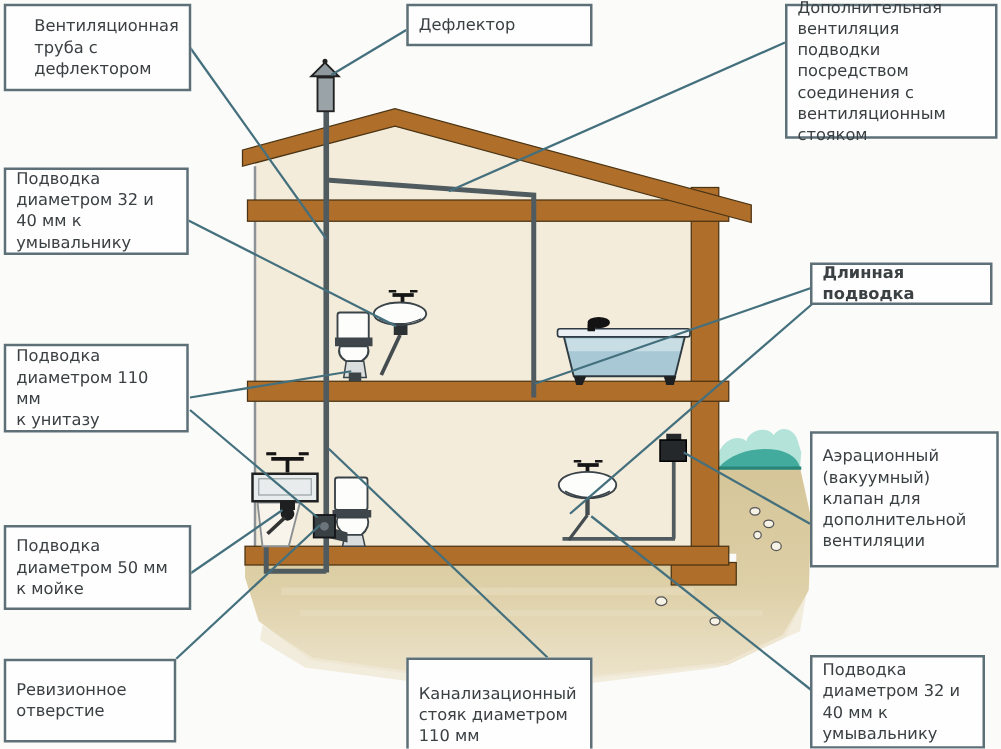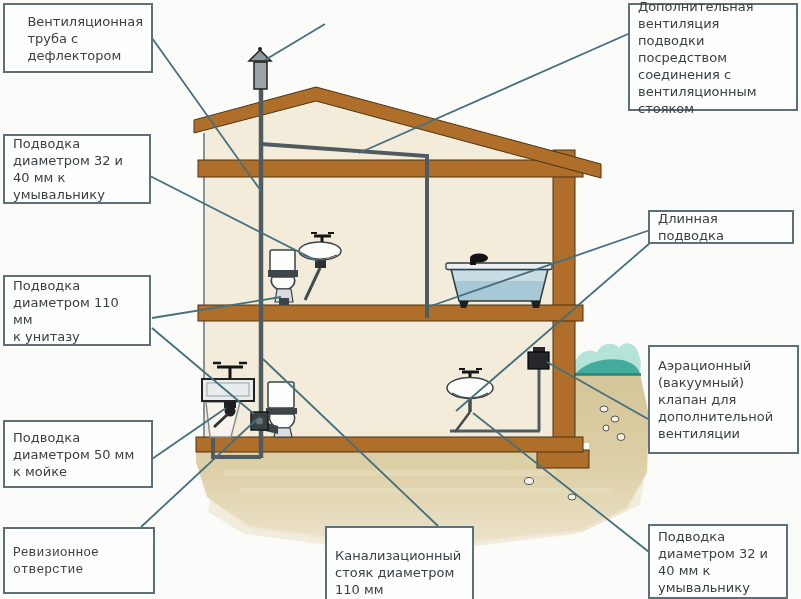--- a/index.html
+++ b/index.html
@@ -179,54 +179,57 @@
       <line class="cl" x1="649" y1="552" x2="473" y2="413"></line>
     </g>
   </svg>
 
   <div class="callout" style="left:3px;top:3px;width:150px;height:70px;justify-content:flex-end;">
     <span class="callout-text">Вентиляционная
 труба с
 дефлектором</span>
   </div>
 
+  <div class="callout" style="left:325px;top:3px;width:149px;height:34px;">
+    <span class="callout-text">Дефлектор</span>
+  </div>
 
   <div class="callout" style="left:628px;top:3px;width:170px;height:108px;">
     <span class="callout-text">Дополнительная
 вентиляция подводки
 посредством
 соединения с
 вентиляционным
 стояком</span>
   </div>
 
   <div class="callout" style="left:3px;top:134px;width:148px;height:70px;">
     <span class="callout-text">Подводка
 диаметром 32 и
 40 мм к
 умывальнику</span>
   </div>
 
-  <div class="callout" style="left:648px;top:210px;width:146px;height:34px;">
+  <div class="callout" style="left:648px;top:210px;width:146px;height:34px;font-weight:bold;">
     <span class="callout-text">Длинная подводка</span>
   </div>
 
   <div class="callout" style="left:3px;top:275px;width:148px;height:71px;">
     <span class="callout-text">Подводка
 диаметром 110 мм
 к унитазу</span>
   </div>
 
   <div class="callout" style="left:3px;top:420px;width:150px;height:68px;">
     <span class="callout-text">Подводка
 диаметром 50 мм
 к мойке</span>
   </div>
 
-  <div class="callout" style="left:3px;top:527px;width:152px;height:67px;font-family:Liberation Mono, monospace;">
+  <div class="callout" style="left:3px;top:527px;width:138px;height:67px;">
     <span class="callout-text">Ревизионное
 отверстие</span>
   </div>
 
   <div class="callout" style="left:325px;top:526px;width:149px;height:92px;">
     <span class="callout-text">Канализационный
 стояк диаметром
 110 мм</span>
   </div>
 

